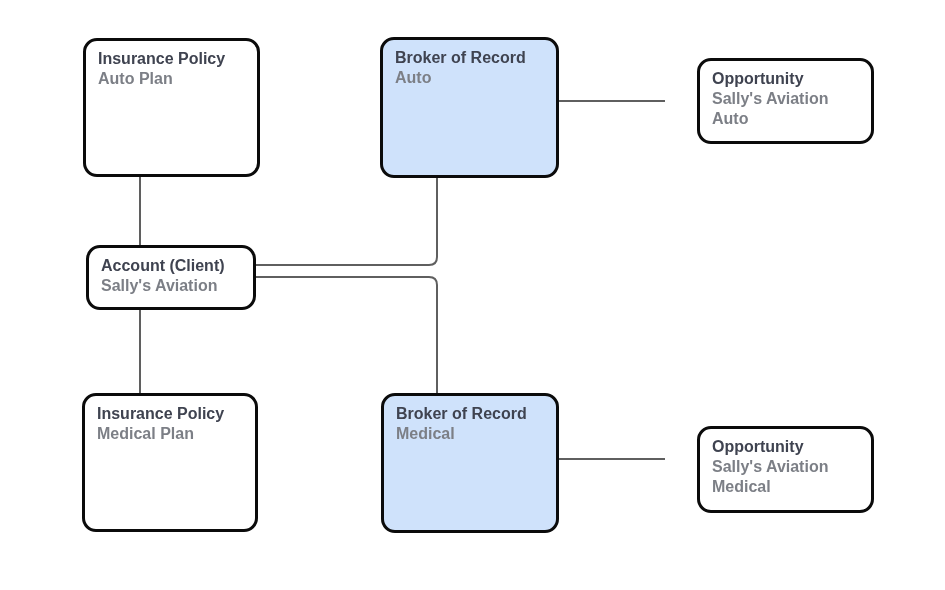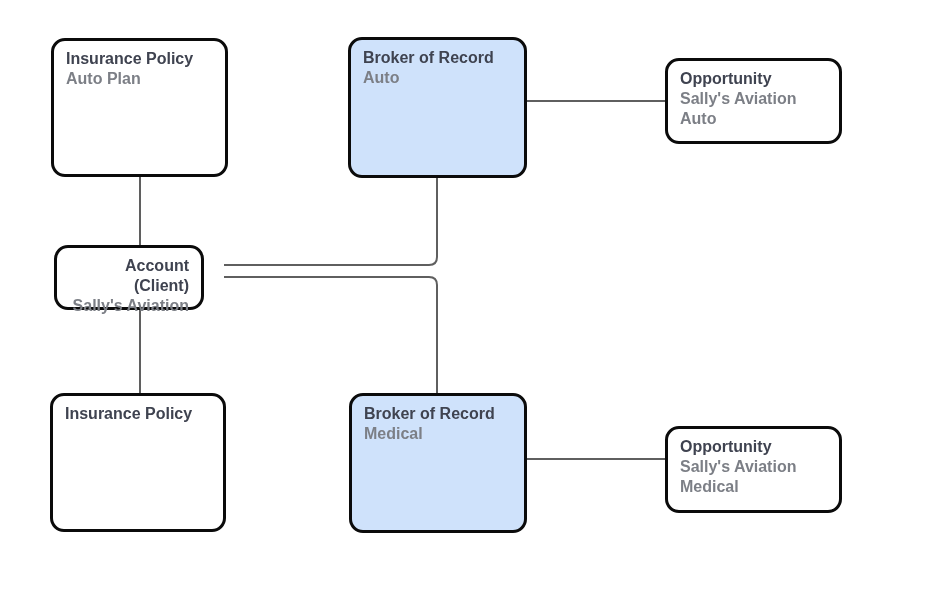--- a/index.html
+++ b/index.html
@@ -33,40 +33,41 @@
     stroke: var(--connector);
     stroke-width: 2;
   }
 
   .node {
     position: absolute;
     background: var(--box-fill);
     border: 3px solid var(--box-border);
     border-radius: 14px;
     padding: 8px 12px 0 12px;
+    margin-left: 32px;
   }
   .node-title {
     font-size: 16px;
     font-weight: bold;
     line-height: 20px;
     color: var(--title);
     white-space: pre-line;
   }
   .node-subtitle {
     font-size: 16px;
     font-weight: bold;
     line-height: 20px;
     color: var(--subtitle);
     white-space: pre-line;
   }
 
   .n0 { left: 51px;  top: 38px;  width: 177px; height: 139px; }
   .n1 { left: 348px; top: 37px;  width: 179px; height: 141px; }
   .n2 { left: 665px; top: 58px;  width: 177px; height: 86px;  }
-  .n3 { left: 54px;  top: 245px; width: 150px; height: 65px; text-align: right;  }
+  .n3 { left: 54px;  top: 245px; width: 170px; height: 65px;  }
   .n4 { left: 50px;  top: 393px; width: 176px; height: 139px; }
   .n5 { left: 349px; top: 393px; width: 178px; height: 140px; }
   .n6 { left: 665px; top: 426px; width: 177px; height: 87px;  }
 </style>
 </head>
 <body>
 
 <div class="canvas">
 
   <svg class="connectors" viewBox="0 0 945 590" xmlns="http://www.w3.org/2000/svg">
@@ -94,20 +95,21 @@
 Auto</div>
   </div>
 
   <div class="node n3">
     <div class="node-title">Account (Client)</div>
     <div class="node-subtitle">Sally's Aviation</div>
   </div>
 
   <div class="node n4">
     <div class="node-title">Insurance Policy</div>
+    <div class="node-subtitle">Medical Plan</div>
   </div>
 
   <div class="node n5" style="background: var(--box-fill-hl);">
     <div class="node-title">Broker of Record</div>
     <div class="node-subtitle">Medical</div>
   </div>
 
   <div class="node n6">
     <div class="node-title">Opportunity</div>
     <div class="node-subtitle">Sally's Aviation

